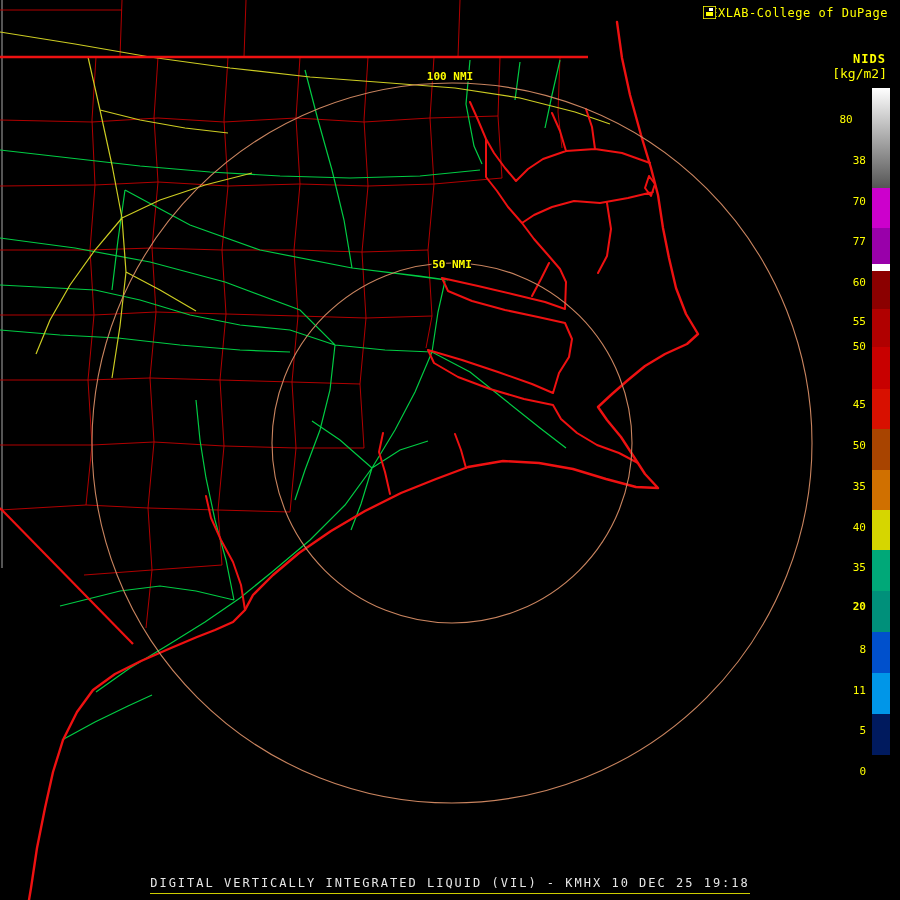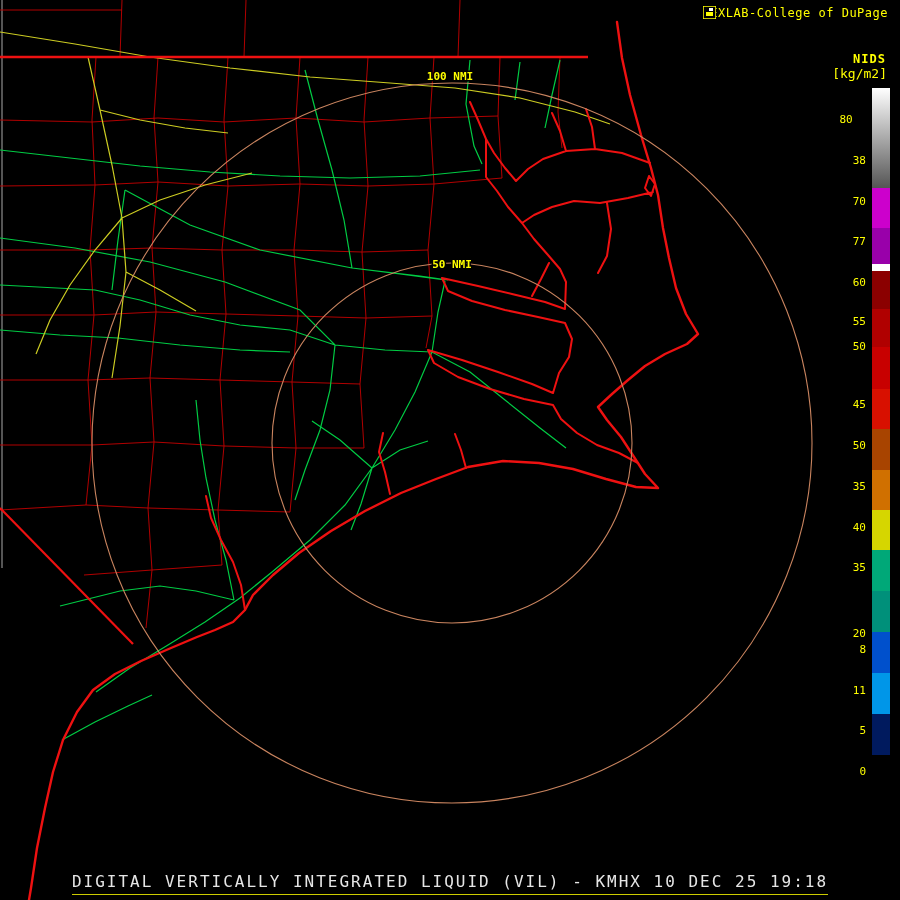--- a/index.html
+++ b/index.html
@@ -37,21 +37,21 @@
     position:absolute;right:0;height:12px;line-height:12px;
     color:var(--labels,#ffff00);font-size:11px;text-align:right;width:100%;
   }
   
   .footer{
     position:absolute;top:872px;left:0;width:900px;text-align:center;
   }
   .footer span{
     display:inline-block;
     color:var(--caption,#e6e6e6);
-    font-size:16px;letter-spacing:2px;
+    font-size:12px;letter-spacing:2px;
     border-bottom:1px solid var(--caption_underline,#cccc00);
     padding-bottom:3px;
   }
   svg{position:absolute;top:0;left:0;}
   .ring-label{
     fill:var(--labels,#ffff00);
     font-family:"DejaVu Sans Mono","Liberation Mono",monospace;
     font-size:11px;font-weight:bold;
     paint-order:stroke;stroke:#000;stroke-width:3px;
   }
@@ -162,21 +162,21 @@
     <div class="cb-tick" style="top: 107.5px;">70</div>
     <div class="cb-tick" style="top: 148.25px;">77</div>
     <div class="cb-tick" style="top: 189px; text-align: right;">60</div>
     <div class="cb-tick" style="top: 228px; text-align: right;">55</div>
     <div class="cb-tick" style="top: 253px;">50</div>
     <div class="cb-tick" style="top: 311.25px;">45</div>
     <div class="cb-tick" style="top: 352px;">50</div>
     <div class="cb-tick" style="top: 392.75px;">35</div>
     <div class="cb-tick" style="top: 433.5px;">40</div>
     <div class="cb-tick" style="top: 474.25px;">35</div>
-    <div class="cb-tick" style="top: 540px;">20</div>
+    <div class="cb-tick" style="top: 513px; font-weight: bold;">20</div>
     <div class="cb-tick" style="top: 555.75px;">8</div>
     <div class="cb-tick" style="top: 596.5px;">11</div>
     <div class="cb-tick" style="top: 637.25px;">5</div>
     <div class="cb-tick" style="top: 678px;">0</div>
   </div>
 <div class="colorbar">
     <div class="cb-seg" style="height: 100px; background: linear-gradient(rgb(255, 255, 255), rgb(85, 85, 85));"></div>
     <div class="cb-seg" style="height: 40px; background: rgb(204, 0, 204);"></div>
     <div class="cb-seg" style="height: 36px; background: rgb(153, 0, 170);"></div>
     <div class="cb-seg" style="height: 7px; background: rgb(255, 255, 255);"></div>

